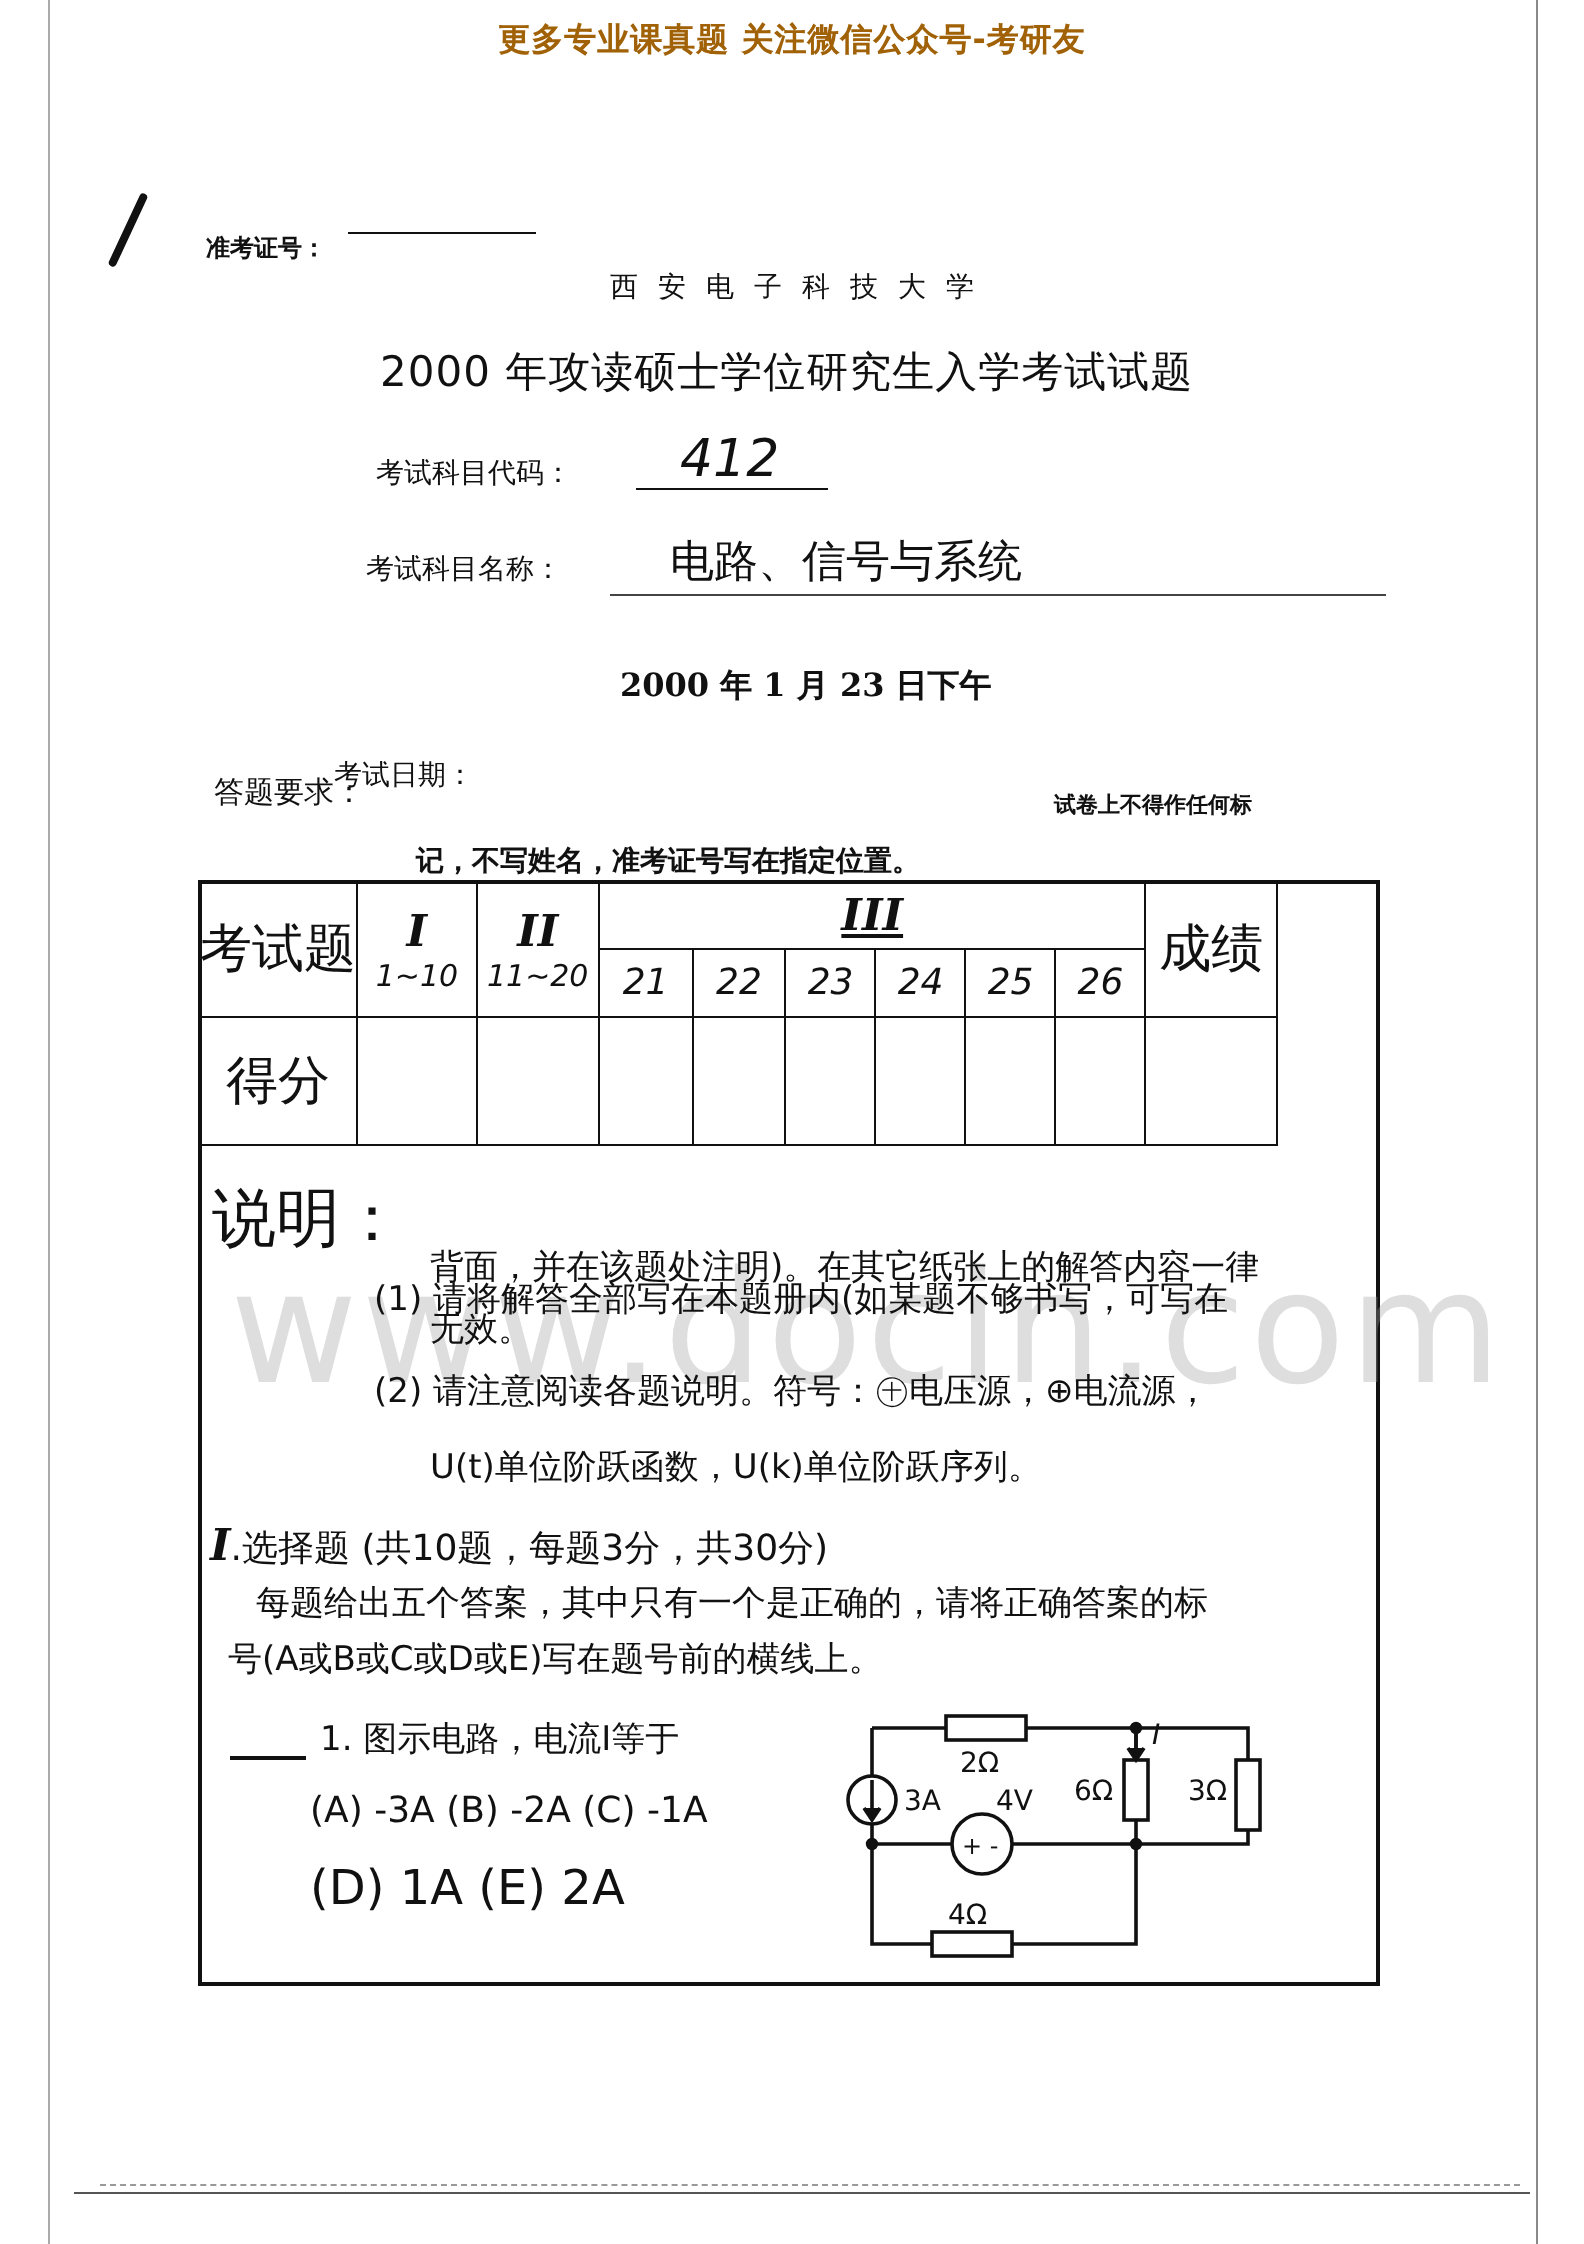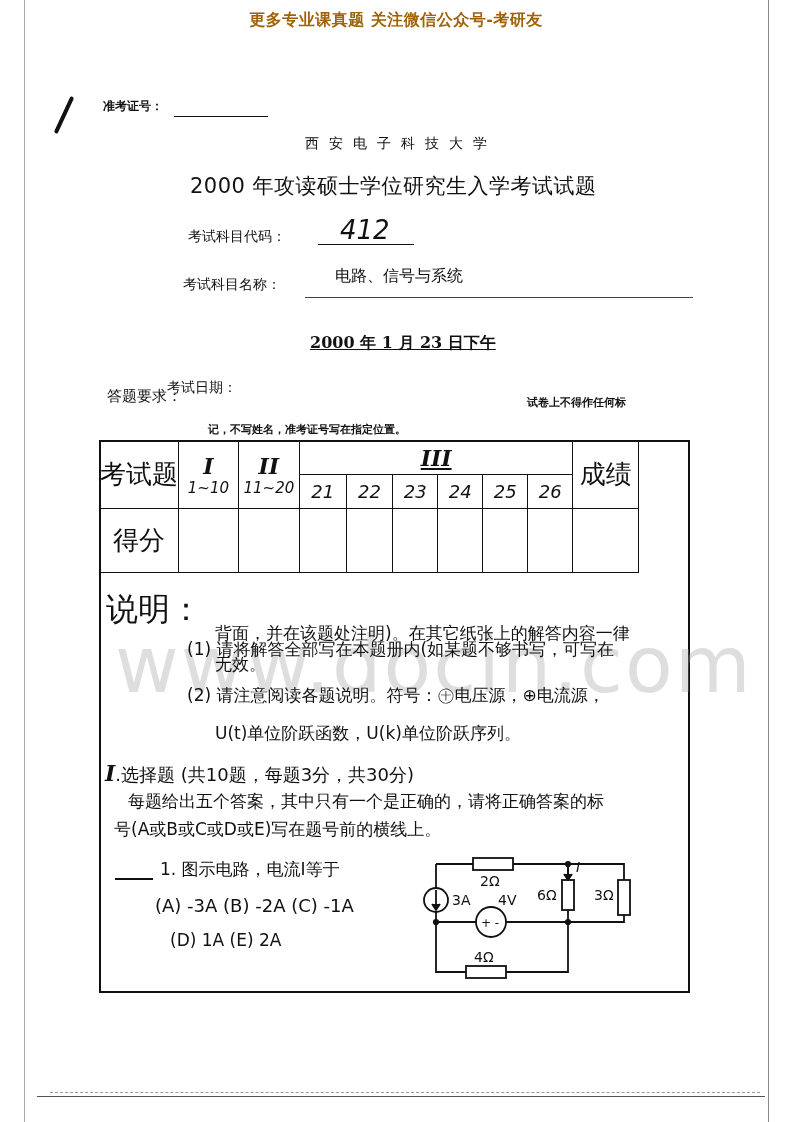--- a/index.html
+++ b/index.html
@@ -2,37 +2,37 @@
 <html><head>
 <meta charset="utf-8">
 <style>
   html, body { margin: 0; padding: 0; background: #ffffff; }
   body { width: 792px; height: 1122px; position: relative; overflow: hidden;
          font-family: "DejaVu Serif", serif; color: #111; }
   .abs { position: absolute; }
   .banner { left: 0; right: 0; top: 10px; text-align: center; color: #a16207;
             font-family: "DejaVu Sans", sans-serif; font-weight: bold; font-size: 16px; letter-spacing: 0.5px; }
   .slash { left: 62px; top: 95px; width: 4px; height: 40px; background: #111; transform: rotate(25deg); border-radius: 2px; }
-  .admit-label { left: 103px; top: 98px; font-family: "DejaVu Sans", sans-serif; font-weight: bold; font-size: 12px; }
+  .admit-label { left: 103px; top: 116px; font-family: "DejaVu Sans", sans-serif; font-weight: bold; font-size: 12px; }
   .admit-line { left: 174px; top: 116px; width: 94px; border-bottom: 1.5px solid #111; }
   .univ { left: 305px; top: 135px; font-size: 14px; letter-spacing: 10px; }
   .exam-title { left: 190px; top: 172px; font-family: "DejaVu Sans", sans-serif; font-size: 21px; letter-spacing: 0.5px; }
   .label { font-family: "DejaVu Sans", sans-serif; font-size: 14px; }
   .handwrite { font-family: "DejaVu Sans", sans-serif; font-style: italic; }
   .code-label { left: 188px; top: 228px; }
   .code-val { left: 340px; top: 215px; font-size: 26px; }
   .code-line { left: 318px; top: 244px; width: 96px; border-bottom: 1.5px solid #111; }
   .name-label { left: 183px; top: 276px; }
-  .name-val { left: 335px; top: 266px; font-size: 16px; }
+  .name-val { left: 335px; top: 266px; font-size: 22px; }
   .name-line { left: 305px; top: 297px; width: 388px; border-bottom: 1.5px solid #444; }
   .date-label { left: 167px; top: 336px; margin-top: 43px; }
-  .date-val { left: 310px; top: 333px; font-weight: bold; font-size: 16px; text-decoration: underline; }
+  .date-val { left: 310px; top: 333px; font-weight: bold; font-size: 16px; }
   .req-label { left: 107px; top: 387px; font-family: "DejaVu Sans", sans-serif; font-size: 15px; }
   .req-right { left: 527px; top: 395px; font-family: Liberation Sans, sans-serif; font-weight: bold; font-size: 11px; }
-  .req-cont { left: 208px; top: 422px; font-family: "DejaVu Sans", sans-serif; font-weight: bold; font-size: 11px; }
+  .req-cont { left: 208px; top: 422px; font-family: "DejaVu Sans", sans-serif; font-weight: bold; font-size: 14px; }
 
   .frame { left: 99px; top: 440px; width: 591px; height: 553px; border: 2px solid #111; box-sizing: border-box; }
   table.score { position: absolute; left: 99px; top: 440px; width: 540px; border-collapse: collapse; }
   table.score td { border: 1.5px solid #111; text-align: center; vertical-align: middle; padding: 0; }
   .hdr-big { font-family: "DejaVu Sans", sans-serif; font-size: 26px; }
   .roman { font-family: "DejaVu Serif", serif; font-style: italic; font-weight: bold; font-size: 22px; display:block; }
   .range { font-family: "DejaVu Sans", sans-serif; font-style: italic; font-size: 15px; display:block; }
   .qnum { font-family: "DejaVu Sans", sans-serif; font-style: italic; font-size: 18px; }
 
   .notes-title { left: 106px; top: 588px; font-family: "DejaVu Sans", sans-serif; font-size: 32px; }
@@ -44,21 +44,21 @@
   .n2b { left: 215px; top: 722px; text-align: right; }
   .watermark { left: 115px; top: 620px; font-family: "DejaVu Sans", sans-serif; font-size: 78px; color: rgba(160,160,160,0.35); letter-spacing: 2px; }
 
   .sec-title { left: 105px; top: 760px; font-family: "DejaVu Sans", sans-serif; font-size: 18px; }
   .sec-title .rn { font-family: "DejaVu Serif", serif; font-style: italic; font-weight: bold; font-size: 22px; }
   .sec-d1 { left: 128px; top: 790px; }
   .sec-d2 { left: 114px; top: 818px; }
   .q1-blank { left: 115px; top: 878px; width: 38px; border-bottom: 2px solid #111; }
   .q1-text { left: 160px; top: 858px; }
   .q1-opt1 { left: 155px; top: 895px; font-size: 18px; }
-  .q1-opt2 { left: 170px; top: 930px; font-size: 17px; }
+  .q1-opt2 { left: 155px; top: 930px; font-size: 24px; }
   .circuit { left: 418px; top: 850px; }
   .bottom-rule { left: 37px; top: 1096px; width: 728px; border-bottom: 1.5px solid #555; }
   .bottom-rule2 { left: 50px; top: 1092px; width: 710px; border-bottom: 1px dashed #999; }
   .left-edge { left: 24px; top: 0px; height: 1140px; border-left: 1px solid #aaa; }
   .right-edge { left: 768px; top: 0px; height: 1140px; border-left: 1px solid #888; }
 </style>
 </head>
 <body>
 
 <div class="abs banner">更多专业课真题 关注微信公众号-考研友</div>

